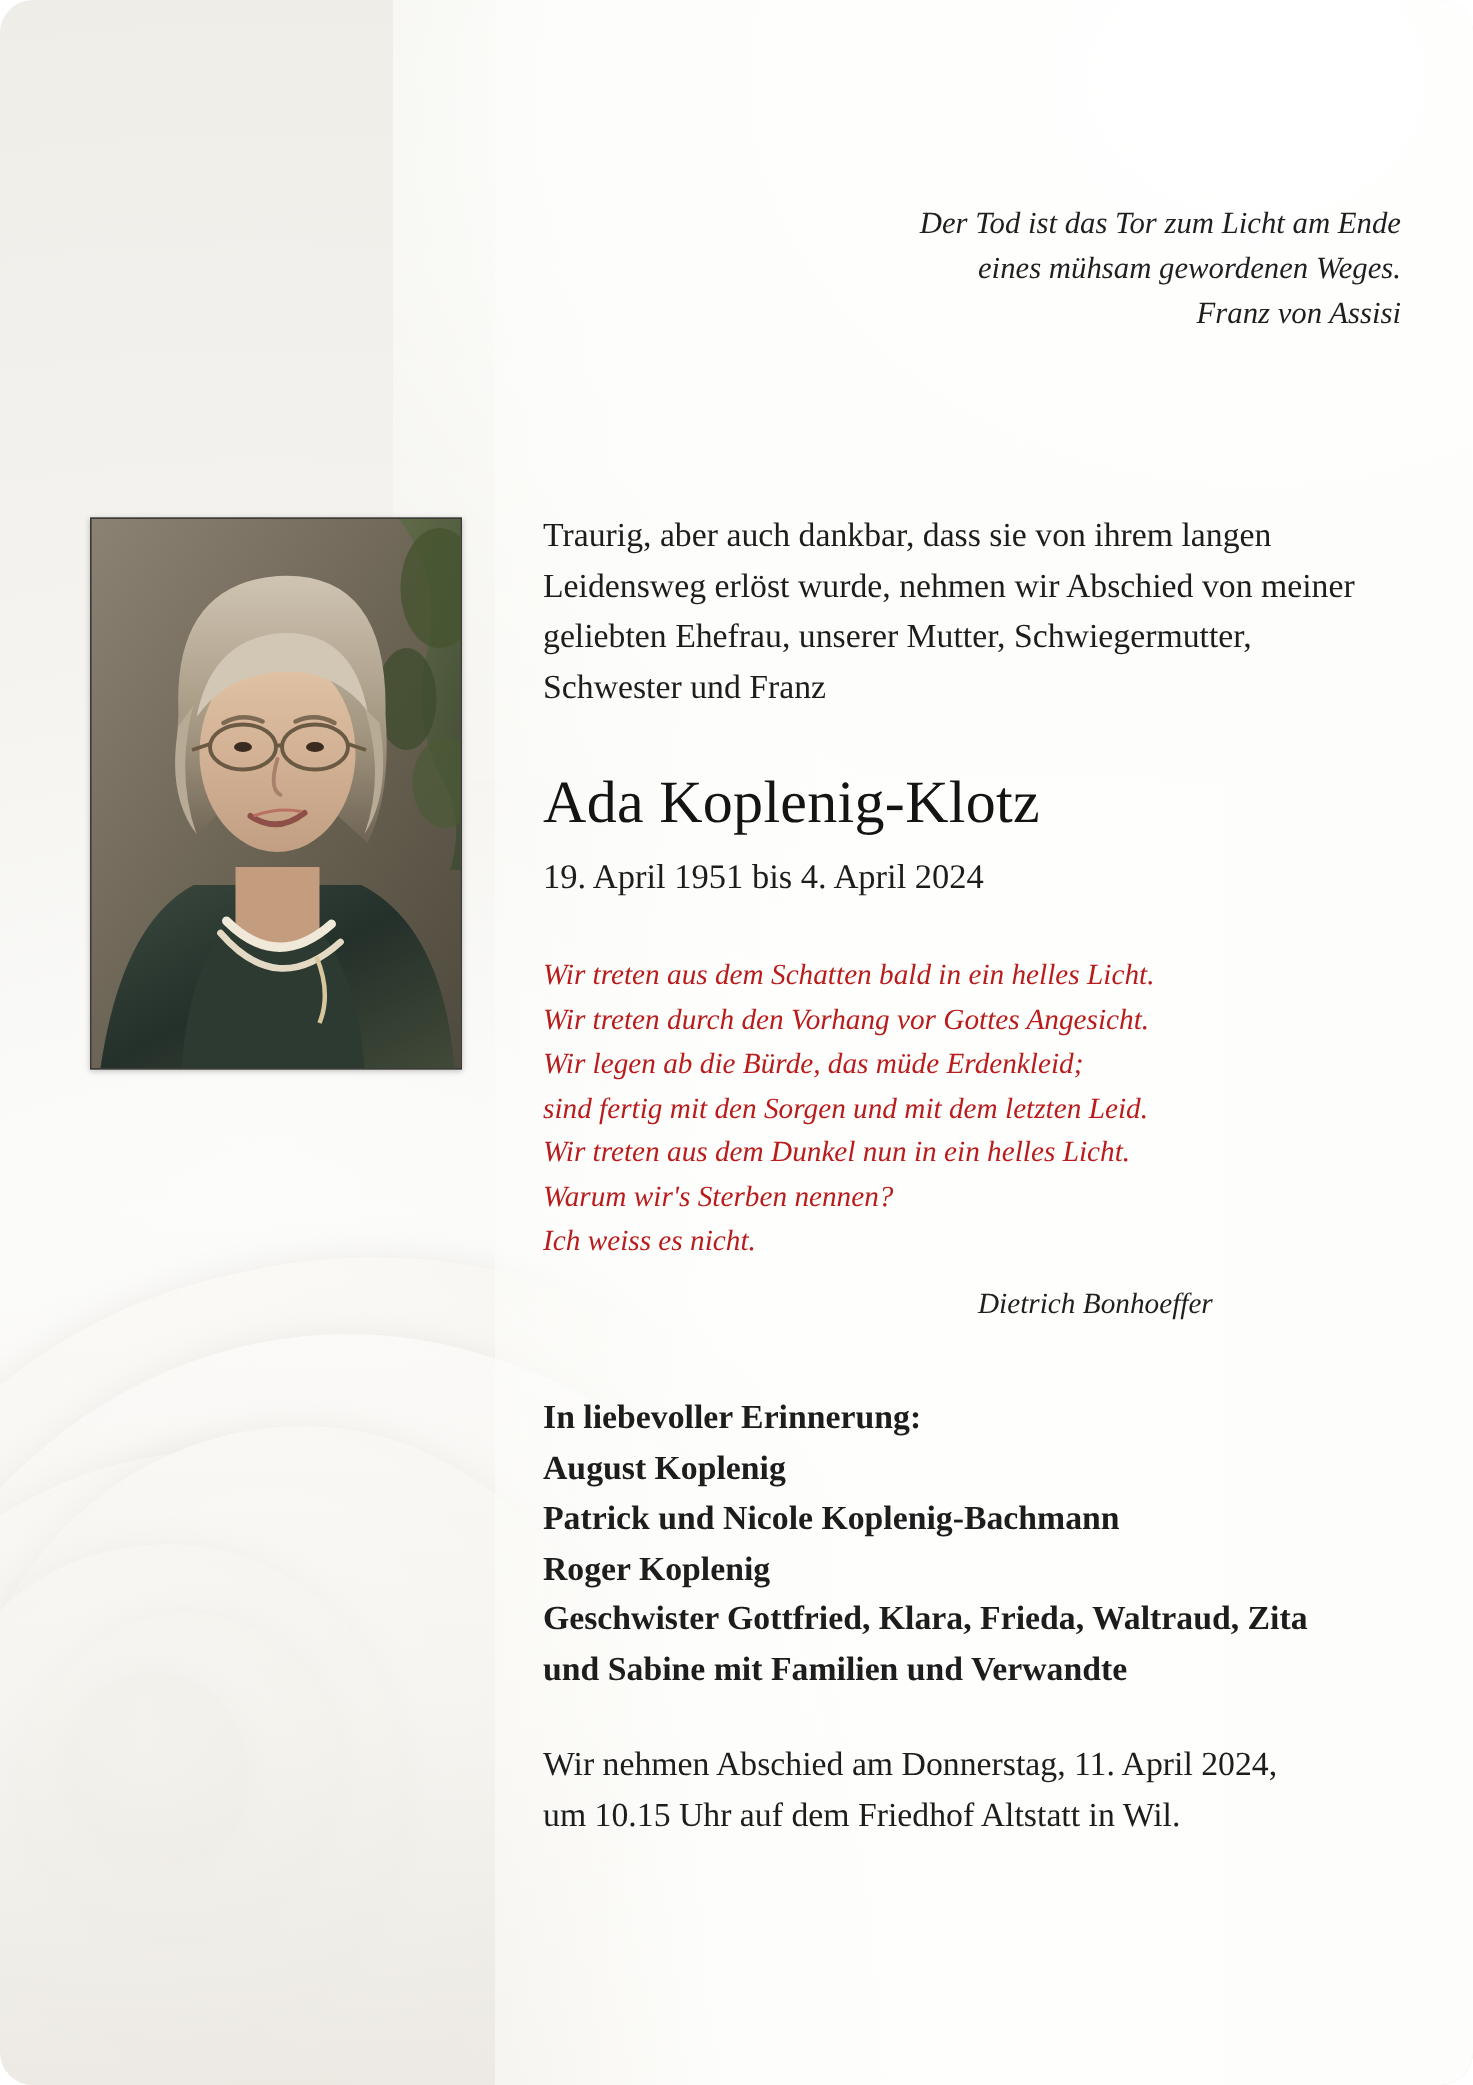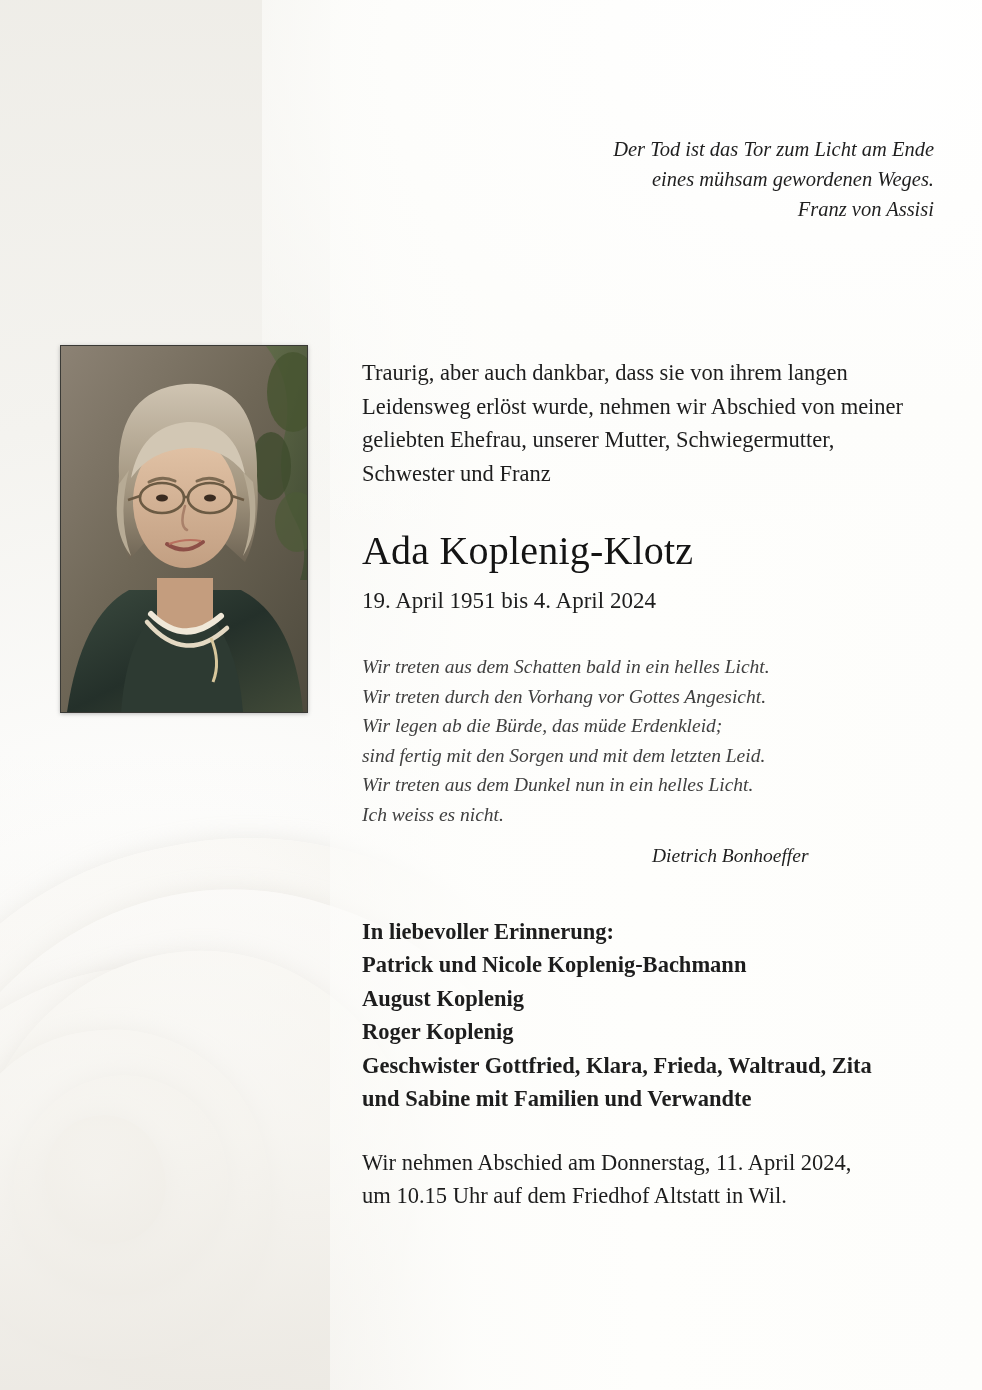--- a/index.html
+++ b/index.html
@@ -14,20 +14,21 @@
     color: #1c1c1c;
     overflow: hidden;
   }
 
   .page {
     position: relative;
     width: 982px;
     height: 1390px;
     background: #fdfdfb;
     overflow: hidden;
+    border-radius: 22px;
   }
 
   
   .bg-art {
     position: absolute;
     inset: 0;
     overflow: hidden;
   }
   .bg-base {
     position: absolute;
@@ -106,21 +107,21 @@
     border: 1px solid #3a3a36;
     box-shadow: 0 1px 4px rgba(0,0,0,0.25);
     overflow: hidden;
     background: #6b6256;
   }
   .portrait svg { display: block; width: 100%; height: 100%; }
 
   .body-col {
     position: absolute;
     left: 362px;
-    top: 356px;
+    top: 340px;
     width: 570px;
   }
 
   .intro {
     font-size: 22.5px;
     line-height: 33.5px;
     color: #1d1d1d;
   }
 
   .name {
@@ -135,21 +136,21 @@
     font-size: 23px;
     line-height: 30px;
     color: #1d1d1d;
   }
 
   .poem {
     margin-top: 36px;
     font-style: italic;
     font-size: 19.5px;
     line-height: 29.5px;
-    color: #404040;
+    color: #b91c1c;
   }
   .poem-author {
     margin-top: 12px;
     padding-left: 290px;
     font-style: italic;
     font-size: 19.5px;
     line-height: 29.5px;
     color: #1f1f1f;
   }
 
@@ -281,28 +282,29 @@
 
       <div class="name">Ada Koplenig-Klotz</div>
       <div class="dates">19. April 1951 bis 4. April 2024</div>
 
       <div class="poem">
         <span class="line">Wir treten aus dem Schatten bald in ein helles Licht.</span>
         <span class="line">Wir treten durch den Vorhang vor Gottes Angesicht.</span>
         <span class="line">Wir legen ab die Bürde, das müde Erdenkleid;</span>
         <span class="line">sind fertig mit den Sorgen und mit dem letzten Leid.</span>
         <span class="line">Wir treten aus dem Dunkel nun in ein helles Licht.</span>
+        <span class="line">Warum wir's Sterben nennen?</span>
         <span class="line">Ich weiss es nicht.</span>
       </div>
       <div class="poem-author">Dietrich Bonhoeffer</div>
 
       <div class="memory">
         <span class="line">In liebevoller Erinnerung:</span>
+        <span class="line">August Koplenig</span>
         <span class="line">Patrick und Nicole Koplenig-Bachmann</span>
-        <span class="line">August Koplenig</span>
         <span class="line">Roger Koplenig</span>
         <span class="line">Geschwister Gottfried, Klara, Frieda, Waltraud, Zita</span>
         <span class="line">und Sabine mit Familien und Verwandte</span>
       </div>
 
 
       <div class="block">
         <span class="line">Wir nehmen Abschied am Donnerstag, 11. April 2024,</span>
         <span class="line">um 10.15 Uhr auf dem Friedhof Altstatt in Wil.</span>
       </div>

